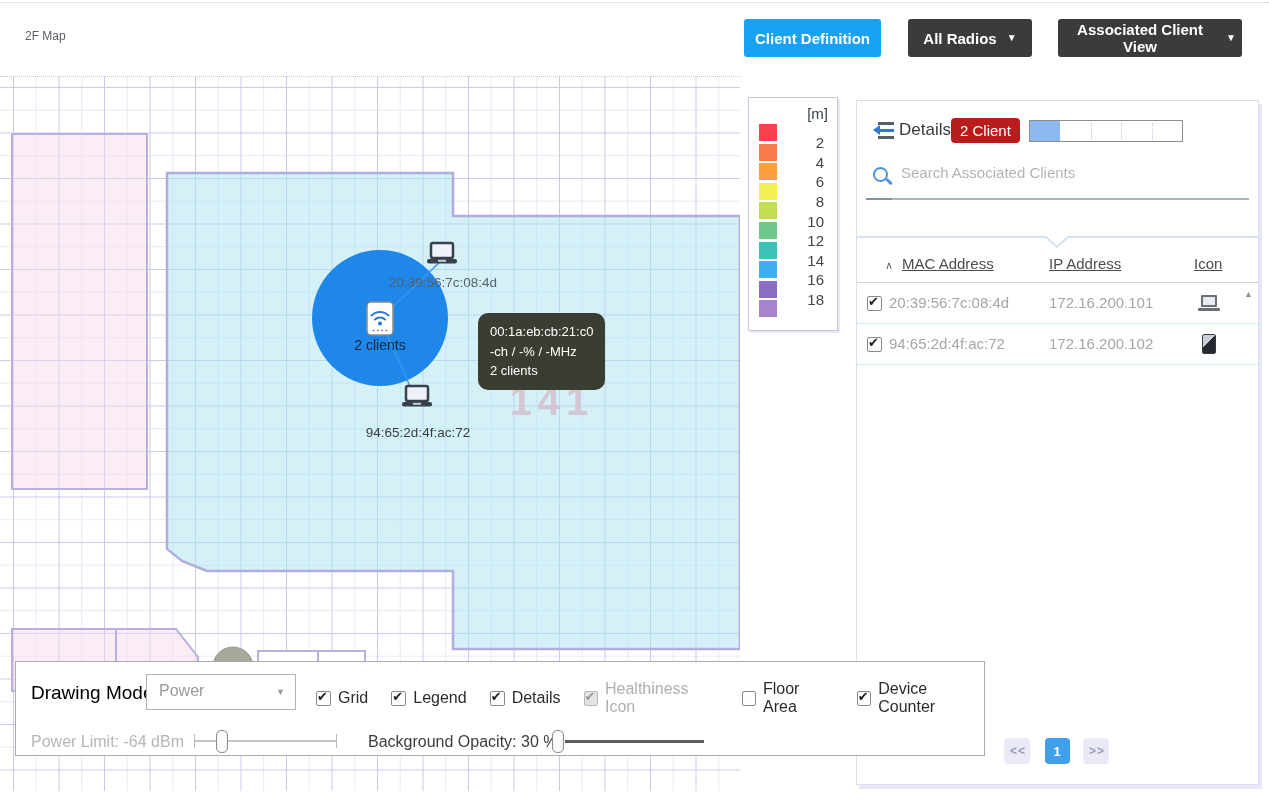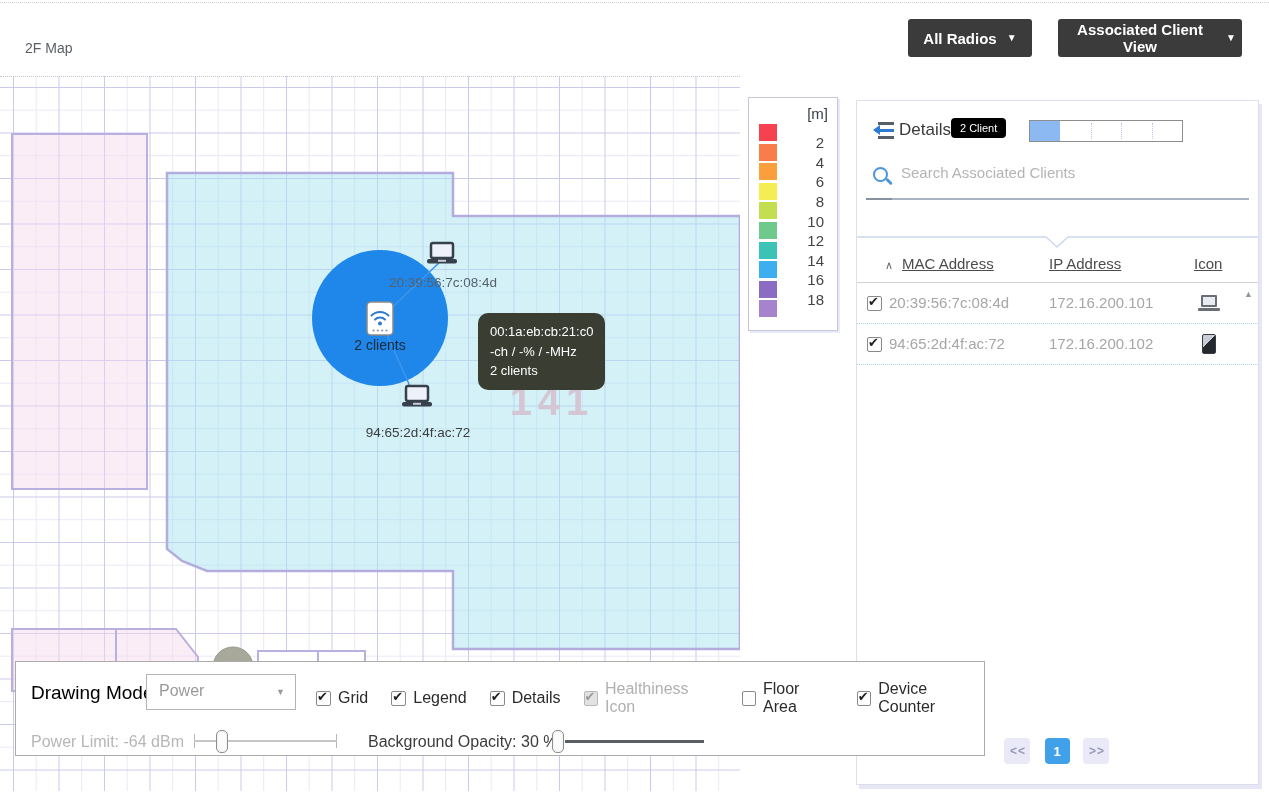--- a/index.html
+++ b/index.html
@@ -1,19 +1,19 @@
 <!DOCTYPE html>
 <html><head>
 <meta charset="utf-8">
 <style>
   html,body{margin:0;padding:0;background:#fff;}
   #app{position:relative;width:1269px;height:810px;overflow:hidden;background:#fff;
        font-family:"Liberation Sans",sans-serif;}
   .top-dotted{position:absolute;left:0;top:2px;width:100%;border-top:1px dotted #cfcfcf;}
-  .page-title{position:absolute;left:25px;top:29px;font-size:14px;color:#5a5f66;margin-top:11px;}
+  .page-title{position:absolute;left:25px;top:29px;font-size:12px;color:#5a5f66;}
 
   
   .btn{position:absolute;top:19px;height:38px;border:none;border-radius:3px;cursor:pointer;
        font-family:"Liberation Sans",sans-serif;font-size:15px;font-weight:600;color:#fff;
        display:flex;align-items:center;justify-content:center;gap:10px;}
   .btn-blue{left:744px;width:137px;background:#19a2f3;}
   .btn-dark{background:#3b3b3b;}
   .btn-radios{left:908px;width:124px;}
   .btn-assoc{left:1058px;width:184px;}
   .caret{font-size:10px;line-height:1;}
@@ -47,22 +47,22 @@
   
   .panel{position:absolute;left:856px;top:100px;width:401px;height:683px;background:#fff;
          border:1px solid #dfdfeb;box-shadow:3px 4px 0 rgba(208,212,240,.55);}
   .back-icon{position:absolute;left:12px;top:21px;width:25px;height:17px;cursor:pointer;}
   .back-icon .b1,.back-icon .b2{position:absolute;right:0;width:16px;height:3px;background:#555e6b;}
   .back-icon .b1{top:0;} .back-icon .b2{bottom:0;}
   .back-icon .arr{position:absolute;left:6px;top:7px;width:19px;height:3px;background:#2e7ad3;}
   .back-icon .arr::before{content:"";position:absolute;left:-7px;top:-4px;width:0;height:0;
       border:5.5px solid transparent;border-right:7px solid #2e7ad3;}
   .panel-title{position:absolute;left:42px;top:19px;font-size:17px;color:#3a3a3a;}
-  .client-badge{position:absolute;left:94px;top:17px;background:#000000;color:#fff;border-radius:4px;
-                padding:4px 9px;font-size:11px;}
+  .client-badge{position:absolute;left:94px;top:17px;background:#b91c1c;color:#fff;border-radius:4px;
+                padding:4px 9px;font-size:15px;}
   .progress{position:absolute;left:172px;top:19px;width:152px;height:20px;border:1px solid #8d8d8d;background:#fff;}
   .progress .fill{height:100%;background:#8db9f2;}
   .progress i{position:absolute;top:2px;bottom:2px;border-left:1px dotted #bcc8e8;}
   .progress i.p1{left:40%;} .progress i.p2{left:60%;} .progress i.p3{left:80%;}
 
   .search-icon{position:absolute;left:16px;top:66px;width:20px;height:20px;}
   .search-icon::before{content:"";position:absolute;left:0;top:0;width:11px;height:11px;
       border:2.5px solid #4b93dd;border-radius:50%;}
   .search-icon::after{content:"";position:absolute;left:12px;top:13px;width:8px;height:3px;
       background:#4b93dd;border-radius:2px;transform:rotate(45deg);}
@@ -133,20 +133,23 @@
       border:1px solid #8f8f8f;border-radius:5px;cursor:pointer;box-shadow:inset 0 0 2px #ddd;}
   .slider1 .handle{left:22px;} .slider2 .handle{left:0;}
 </style>
 </head>
 <body>
 
 <div id="app">
   <div class="top-dotted"></div>
   <div class="page-title">2F Map</div>
 
+  <button class="btn btn-blue">
+    <span>Client Definition</span>
+  </button>
   <button class="btn btn-dark btn-radios">
     <span>All Radios</span>
     <span class="caret">▼</span>
   </button>
   <button class="btn btn-dark btn-assoc">
     <span>Associated Client View</span>
     <span class="caret">▼</span>
   </button>
 
   <div class="map-area">

